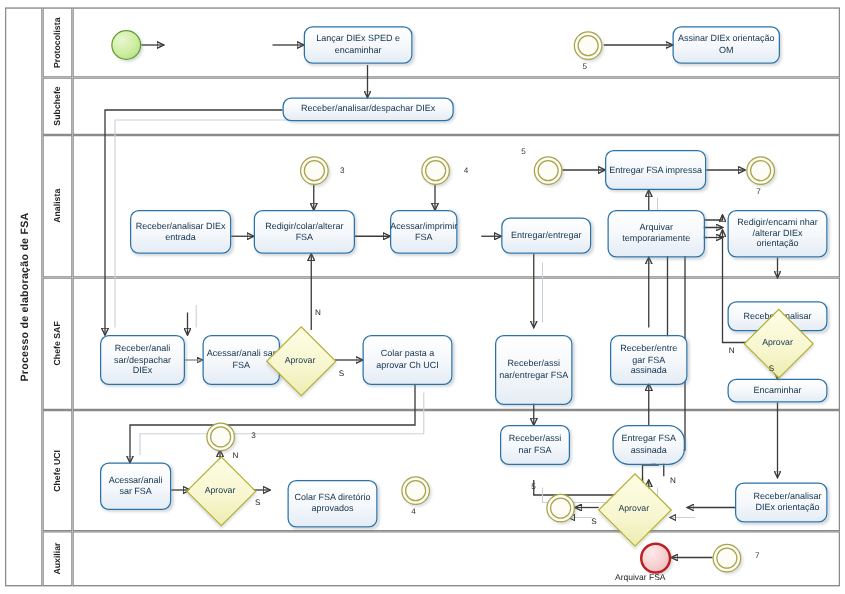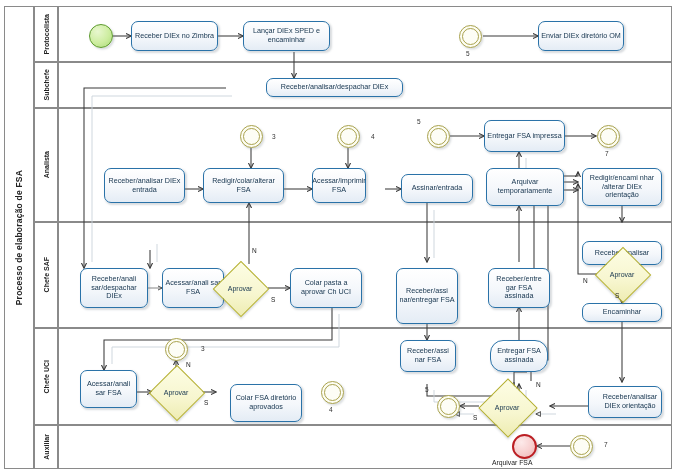--- a/index.html
+++ b/index.html
@@ -246,35 +246,34 @@
 
   <div class="ev ev-link" style="left:437px;top:395px;width:23px;height:23px;"></div>
   <div class="num" style="left:425px;top:386px;">5</div>
 
   <div class="ev ev-link" style="left:570px;top:435px;width:23px;height:23px;"></div>
   <div class="num" style="left:604px;top:441px;">7</div>
 
   <div class="ev ev-end" style="left:512px;top:434px;width:25px;height:25px;"></div>
   <div class="ev-cap" style="left:492px;top:459px;">Arquivar FSA</div>
 
-  <div class="task" style="left:131px;top:21px;width:87px;height:30px;">Receber DIEx no Zimbra</div>
 
   <div class="task" style="left:243px;top:21px;width:87px;height:30px;">Lançar DIEx SPED e encaminhar</div>
 
-  <div class="task" style="left:538px;top:21px;width:86px;height:30px;">Enviar DIEx diretório OM</div>
-
-  <div class="task" style="left:226px;top:78px;width:137px;height:19px;margin-left:40px;">Receber/analisar/despachar DIEx</div>
+  <div class="task" style="left:538px;top:21px;width:86px;height:30px;">Assinar DIEx orientação OM</div>
+
+  <div class="task" style="left:226px;top:78px;width:137px;height:19px;">Receber/analisar/despachar DIEx</div>
 
   <div class="task" style="left:104px;top:168px;width:81px;height:35px;">Receber/analisar DIEx entrada</div>
 
   <div class="task" style="left:203px;top:168px;width:81px;height:35px;">Redigir/colar/alterar FSA</div>
 
   <div class="task" style="left:312px;top:168px;width:54px;height:35px;">Acessar/imprimir FSA</div>
 
-  <div class="task" style="left:401px;top:174px;width:72px;height:29px;">Assinar/entrada</div>
+  <div class="task" style="left:401px;top:174px;width:72px;height:29px;">Entregar/entregar</div>
 
   <div class="task" style="left:486px;top:168px;width:78px;height:38px;">Arquivar temporariamente</div>
 
   <div class="task" style="left:582px;top:168px;width:80px;height:38px;">Redigir/encami nhar /alterar DIEx orientação</div>
 
   <div class="task" style="left:484px;top:120px;width:81px;height:32px;">Entregar FSA impressa</div>
 
   <div class="task" style="left:582px;top:222px;width:80px;height:24px;margin-top:19px;">Receber/analisar</div>
 
   <div class="task" style="left:582px;top:303px;width:80px;height:19px;">Encaminhar</div>

